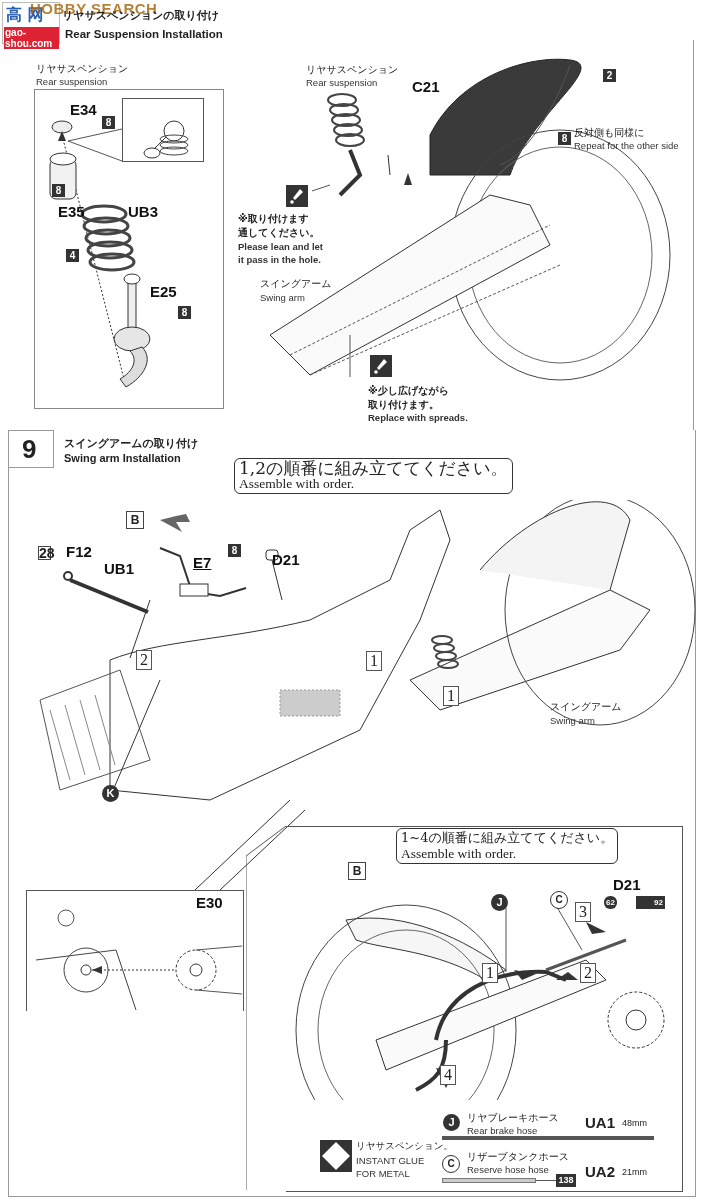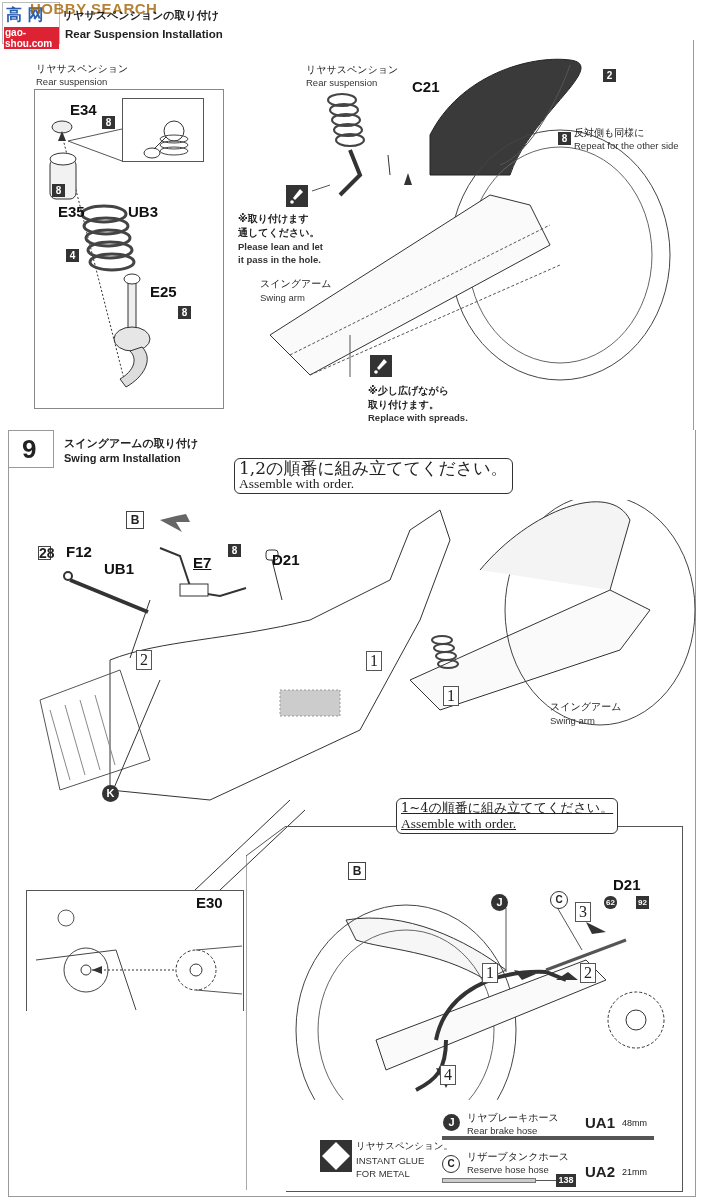--- a/index.html
+++ b/index.html
@@ -217,21 +217,21 @@
 </svg>
 <div class="abs part" style="left:196px;top:894px;">E30</div>
 
 <div class="abs" style="left:286px;top:826px;width:396px;height:364px;border:1px solid #555;border-left:none;"></div>
 <svg style="left:246px;top:826px;" width="40" height="364" viewBox="0 0 40 364">
   <line x1="40" y1="0" x2="0" y2="30" stroke="#555"></line>
   <line x1="0" y1="30" x2="0" y2="364" stroke="#555"></line>
 </svg>
 
 <div class="abs light-badge" style="left:348px;top:862px;width:16px;height:16px;line-height:16px;font-size:12px;">B</div>
-<div class="abs note-box serif" style="left:396px;top:798px;text-decoration:underline;">
+<div class="abs note-box serif" style="left:396px;top:828px;">
   <div style="font-family:'DejaVu Serif',serif;font-size:13px;">1~4の順番に組み立ててください。</div>
   <div>Assemble with order.</div>
 </div>
 
 <svg style="left:286px;top:880px;" width="400" height="220" viewBox="0 0 400 220">
   <path d="M60,40 C120,30 180,60 220,90 L200,100 C150,70 100,70 70,60 Z" fill="#f6f6f6" stroke="#333"></path>
   <ellipse cx="120" cy="150" rx="110" ry="125" fill="none" stroke="#444"></ellipse>
   <ellipse cx="120" cy="150" rx="88" ry="100" fill="none" stroke="#666"></ellipse>
   <path d="M90,160 L300,80 L320,100 L100,190 Z" fill="#fafafa" stroke="#333"></path>
   <path d="M150,160 C160,110 210,90 260,92 L280,100" fill="none" stroke="#333" stroke-width="4"></path>
@@ -245,21 +245,21 @@
   <polygon points="160,208 150,188 168,192" fill="#333"></polygon>
   <line x1="220" y1="28" x2="220" y2="92" stroke="#555"></line>
   <line x1="268" y1="22" x2="296" y2="70" stroke="#555"></line>
 </svg>
 
 <div class="abs circle-dark" style="left:491px;top:894px;">J</div>
 <div class="abs circle-light" style="left:550px;top:891px;">C</div>
 <div class="abs step-num serif" style="left:575px;top:902px;">3</div>
 <div class="abs part" style="left:613px;top:876px;">D21</div>
 <div class="abs dark-badge" style="left:604px;top:896px;font-size:8px;border-radius:6px;">62</div>
-<div class="abs dark-badge" style="left:636px;top:896px;font-size:8px;">92</div>
+<div class="abs dark-badge" style="left:636px;top:896px;font-size:8px;padding-left:16px;">92</div>
 <div class="abs step-num serif" style="left:482px;top:963px;">1</div>
 <div class="abs step-num serif" style="left:580px;top:963px;">2</div>
 <div class="abs step-num serif" style="left:440px;top:1065px;">4</div>
 
 <svg style="left:320px;top:1140px;" width="32" height="32" viewBox="0 0 32 32">
   <rect x="0" y="0" width="32" height="32" fill="#333"></rect>
   <polygon points="16,2 30,16 16,30 2,16" fill="#fff"></polygon>
 </svg>
 <div class="abs jp" style="left:356px;top:1140px;font-size:9.5px;">リヤサスペンション。</div>
 <div class="abs" style="left:356px;top:1155px;font-size:9.5px;color:#333;">INSTANT GLUE</div>

